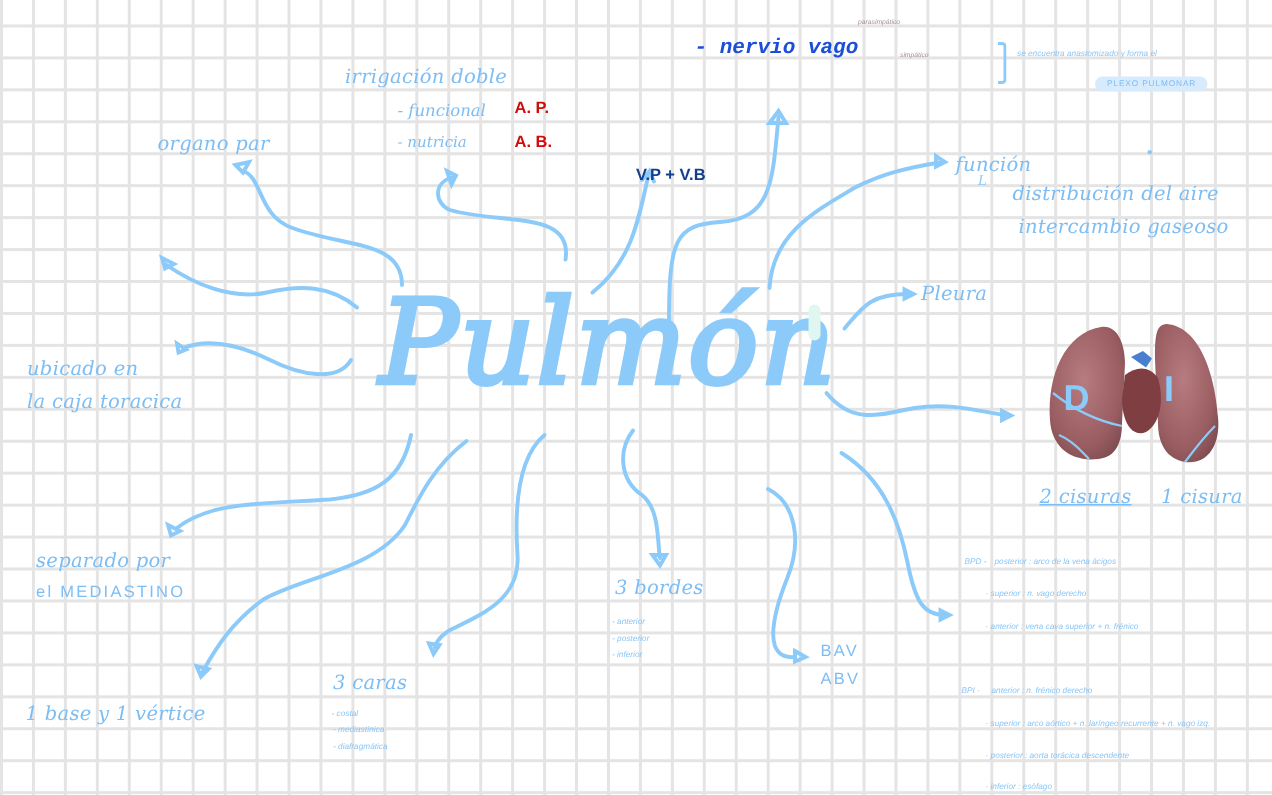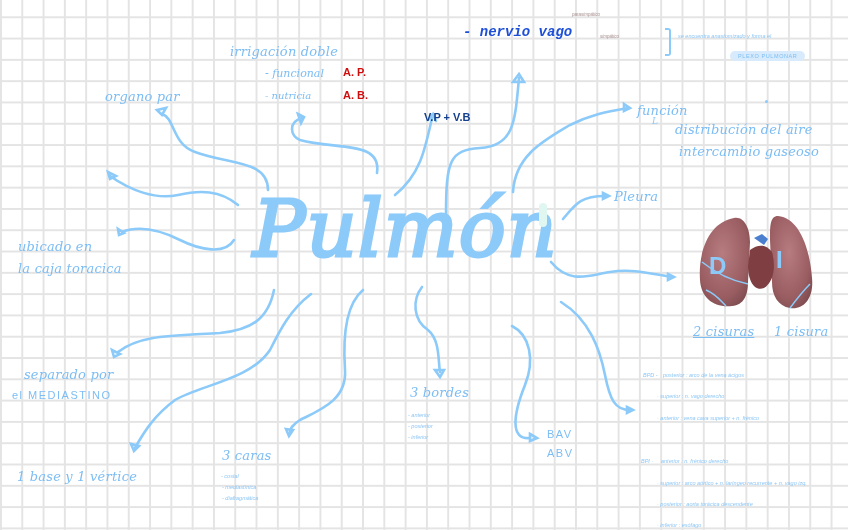--- a/index.html
+++ b/index.html
@@ -142,21 +142,21 @@
     <div class="lung-letter" style="left:84px; top:38px;">I</div>
   </div>
   <div class="t sm" style="left:693px; top:325px;text-decoration:underline;">2 cisuras</div>
   <div class="t sm" style="left:774px; top:325px;">1 cisura</div>
 
 
   <div class="t sm" style="left:18px; top:240px;">ubicado en</div>
   <div class="t sm" style="left:18px; top:262px;">la caja toracica</div>
 
   <div class="t sm" style="left:24px; top:368px;">separado por</div>
-  <div class="t sm caps" style="left:12px; top:390px; font-size:11px;text-align:center;">el MEDIASTINO</div>
+  <div class="t sm caps" style="left:24px; top:390px; font-size:11px;text-align:center;">el MEDIASTINO</div>
 
   <div class="t sm" style="left:17px; top:470px;">1 base y 1 vértice</div>
 
   <div class="t sm" style="left:222px; top:449px;">3 caras</div>
   <div class="t xs" style="left:221px; top:474px;">- costal</div>
   <div class="t xs" style="left:222px; top:485px;">- mediastínica</div>
   <div class="t xs" style="left:222px; top:496px;">- diafragmática</div>
 
   <div class="t sm" style="left:410px; top:386px;">3 bordes</div>
   <div class="t xs" style="left:408px; top:413px;">- anterior</div>

